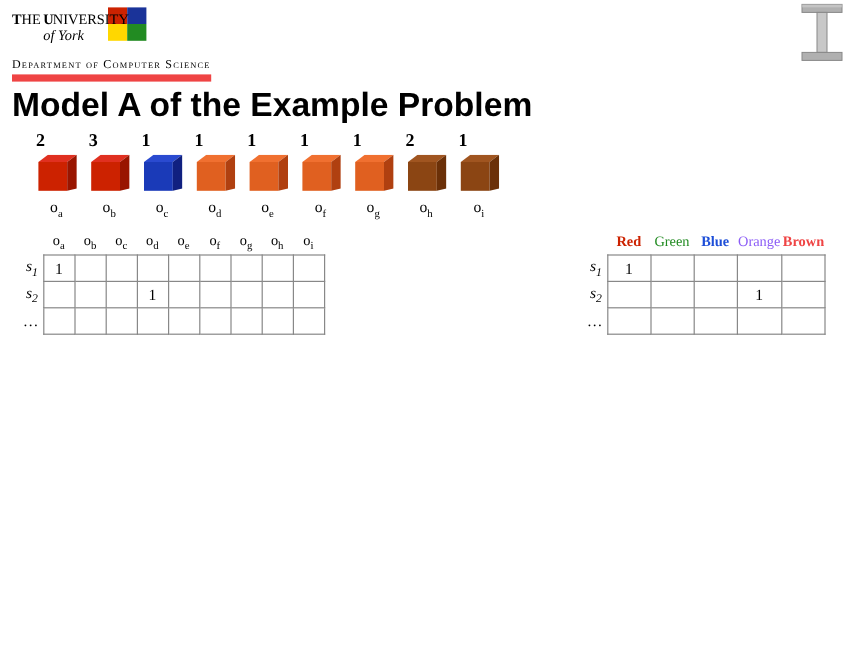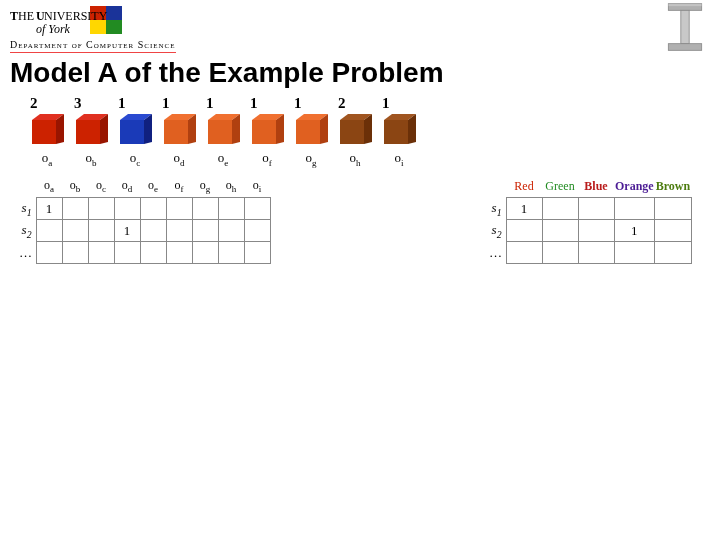--- a/index.html
+++ b/index.html
@@ -22,22 +22,22 @@
     }
     #logo-area {
       display: flex;
       flex-direction: column;
     }
     #dept-name {
       font-size: 10px;
       font-variant: small-caps;
       letter-spacing: 1px;
       color: #000;
-      margin-top: 1px;
-      border-bottom: 1px solid #ef4444;
+      margin-top: 11px;
+      border-bottom: 6px solid #ef4444;
       padding-bottom: 2px;
     }
     #logo-img {
       display: flex;
       align-items: center;
       gap: 4px;
     }
     
     #ibeam {
       width: 50px;
@@ -143,25 +143,25 @@
       color: #000;
     }
     table.right-table td.row-label {
       border: none;
       text-align: right;
       padding-right: 4px;
       font-style: italic;
       font-size: 13px;
       width: 22px;
     }
-    table.right-table td.col-color-red { color: #cc2200; font-weight: normal; }
+    table.right-table td.col-color-red { color: #cc2200; font-weight: bold; }
     table.right-table td.col-color-green { color: #228b22; font-weight: normal; }
-    table.right-table td.col-color-blue { color: #b91c1c; font-weight: bold; }
-    table.right-table td.col-color-orange { color: #4c1d95; font-weight: bold; }
-    table.right-table td.col-color-brown { color: #4d7c0f; font-weight: bold; margin-left: 34px; }
+    table.right-table td.col-color-blue { color: #1d4ed8; font-weight: bold; }
+    table.right-table td.col-color-orange { color: #8b5cf6; font-weight: normal; }
+    table.right-table td.col-color-brown { color: #ef4444; font-weight: bold; margin-left: 34px; }
     sub { vertical-align: sub; font-size: 0.75em; }
   </style>
 </head>
 <body>
 
 <div id="header">
   <div id="logo-area">
     <div id="logo-img">
 
       <svg width="120" height="32">

